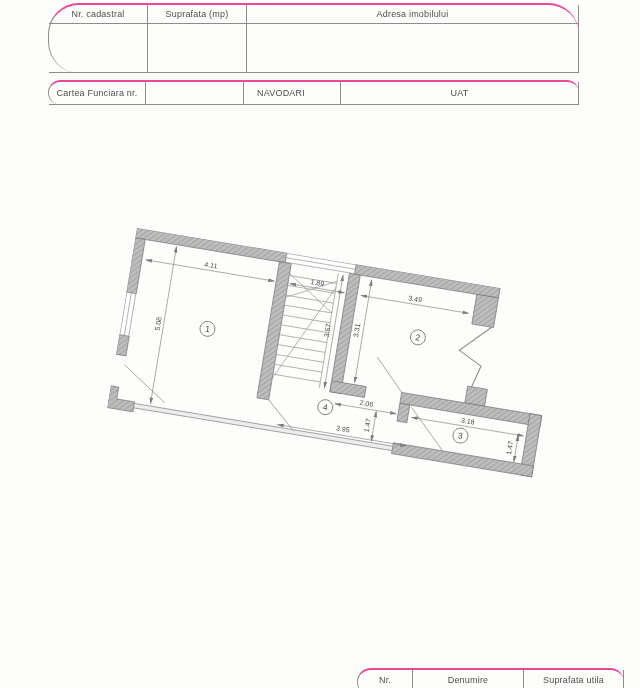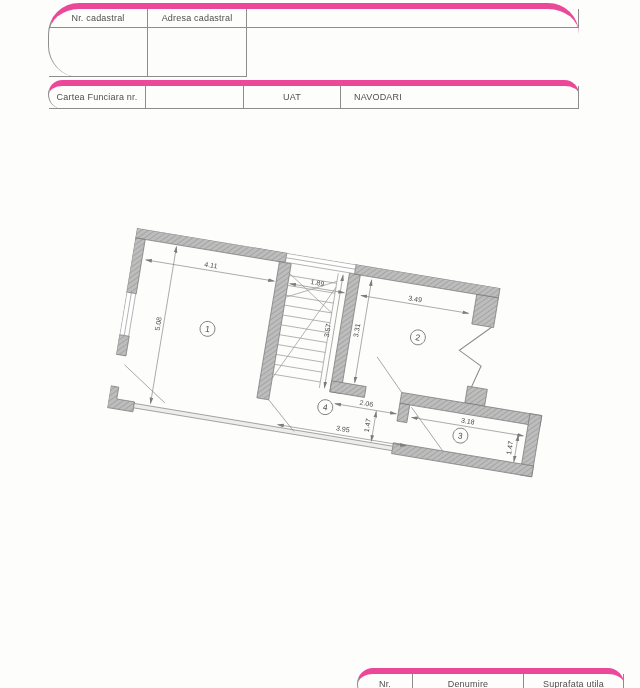--- a/index.html
+++ b/index.html
@@ -2,21 +2,21 @@
 <html><head>
 <meta charset="utf-8">
 <style>
   html,body{margin:0;padding:0;}
   body{
     width:640px;height:688px;overflow:hidden;position:relative;
     background:#fdfdfb;
     font-family:"Liberation Sans", sans-serif;
     color:#4a4a4a;
   }
-  .tbl{position:absolute;display:grid;border-top:6px solid #ec4899;border-left:1px solid #8d8d8d;background:transparent;border-radius:31px;}
+  .tbl{position:absolute;display:grid;border-top:2px solid #ec4899;border-left:1px solid #8d8d8d;background:transparent;border-radius:31px;}
   .tbl .cell{
     border-right:1px solid #8d8d8d;border-bottom:1px solid #8d8d8d;
     font-size:9px;color:#4f4f4f;letter-spacing:.2px;
     display:flex;align-items:center;justify-content:center;
     white-space:nowrap;overflow:hidden;
   }
   .tbl .cell.left{justify-content:flex-start;padding-left:13px;}
   #top-table{left:48px;top:3px;width:530px;grid-template-columns:99px 99px 332px;grid-template-rows:19px 49px;}
   #cf-table{left:48px;top:80px;width:530px;grid-template-columns:97px 98px 97px 238px;grid-template-rows:23px;text-align:center;}
   #bottom-table{left:357px;top:668px;width:266px;grid-template-columns:55px 111px 100px;grid-template-rows:26px;}
@@ -27,31 +27,32 @@
   }
   svg text{font-family:"Liberation Sans", sans-serif;}
   .dimtxt{font-size:7px;fill:#4c4c4c;text-anchor:middle;}
   .roomtxt{font-size:8.5px;fill:#4c4c4c;text-anchor:middle;}
 </style>
 </head>
 <body>
 
 <div class="tbl" id="top-table">
   <div class="cell">Nr. cadastral</div>
-  <div class="cell">Adresa cadastral</div>
+  <div class="cell">Suprafata (mp)</div>
+  <div class="cell">Adresa imobilului</div>
   <div class="cell"></div>
   <div class="cell"></div>
   <div class="cell"></div>
 </div>
 
 <div class="tbl" id="cf-table">
   <div class="cell">Cartea Funciara nr.</div>
   <div class="cell"></div>
+  <div class="cell left">NAVODARI</div>
   <div class="cell">UAT</div>
-  <div class="cell left">NAVODARI</div>
 </div>
 
 <div id="plan-wrap">
 <svg width="440" height="192" viewBox="0 0 440 192">
   <defs>
     <pattern id="hatch" patternUnits="userSpaceOnUse" width="4" height="4" patternTransform="rotate(45)">
       <rect width="4" height="4" fill="#bdbdbd"></rect>
       <line x1="0" y1="0" x2="0" y2="4" stroke="#9a9a9a" stroke-width="1.4"></line>
     </pattern>
     <marker id="arr" markerWidth="7" markerHeight="6" refX="6" refY="3" orient="auto-start-reverse" markerUnits="userSpaceOnUse">

